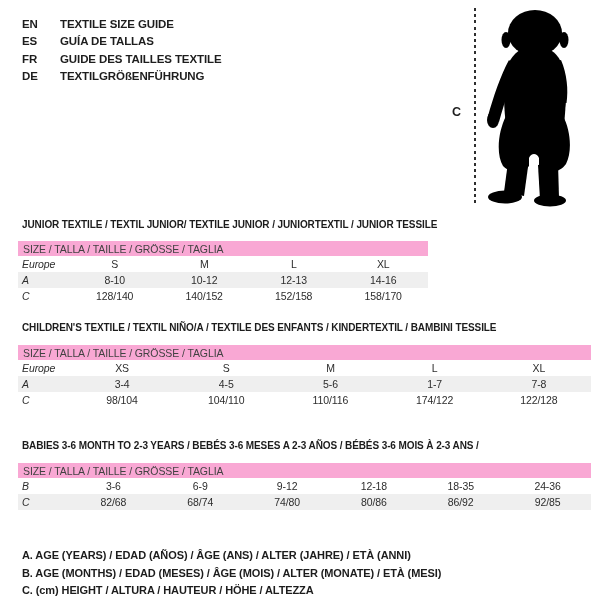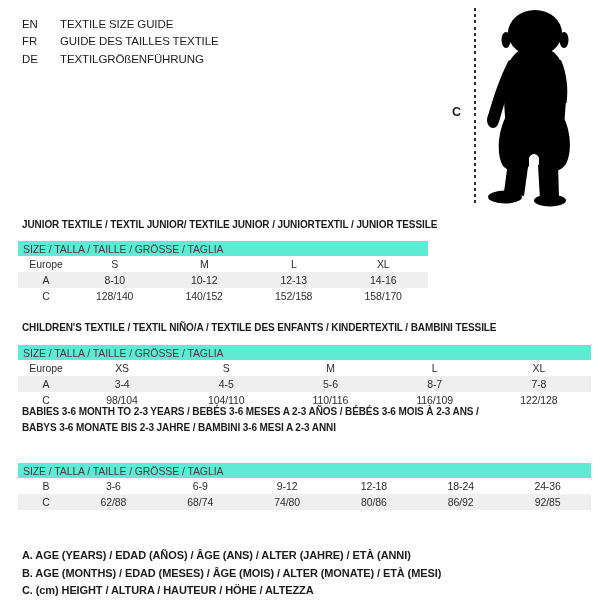--- a/index.html
+++ b/index.html
@@ -1,56 +1,60 @@
 <!DOCTYPE html>
 <html><head>
 <meta charset="utf-8">
 <style>
   html,body{margin:0;padding:0;background:#ffffff;}
   body{width:600px;height:600px;font-family:"Liberation Sans",sans-serif;-webkit-font-smoothing:antialiased;}
   .canvas{position:relative;width:600px;height:600px;background:#ffffff;overflow:hidden;}
 
   
   .lang{position:absolute;left:22px;top:16px;}
-  .lang-row{display:flex;font-weight:normal;font-size:11.5px;line-height:17.4px;color:#1d1d1d;letter-spacing:-0.1px;}
+  .lang-row{display:flex;font-weight:bold;font-size:11.5px;line-height:17.4px;color:#1d1d1d;letter-spacing:-0.1px;}
   .lang-code{width:38px;flex:0 0 38px;}
 
   
   .fig-line{position:absolute;left:474px;top:8px;width:2px;height:198px;
     background-image:repeating-linear-gradient(to bottom,#2e2e2e 0 3px,transparent 3px 6.2px);}
   .fig-label{position:absolute;left:452px;top:105px;font-size:12.5px;font-weight:bold;color:#1d1d1d;}
   .silhouette{position:absolute;left:478px;top:8px;}
 
   
   .sec-title{position:absolute;left:22px;font-size:10px;font-weight:bold;color:#1c1c1c;letter-spacing:-0.1px;white-space:nowrap;line-height:15.5px;}
 
   
   .sz-table{position:absolute;left:18px;border-collapse:collapse;table-layout:fixed;font-size:10.5px;color:#2d2d2d;letter-spacing:-0.1px;}
   .sz-table td{padding:0;height:16px;text-align:center;white-space:nowrap;overflow:hidden;vertical-align:middle;}
-  .sz-table tr.size-bar td{background:#5eead4;text-align:left;padding-left:5px;color:#424242;height:15px;}
-  .sz-table td.lbl{text-align:center;padding-left:4px;}
+  .sz-table tr.size-bar td{background:#f9a8d4;text-align:left;padding-left:5px;color:#424242;height:15px;}
+  .sz-table td.lbl{text-align:left;padding-left:4px;font-style:italic;}
   .sz-table tr.shaded td{background:#efefef;}
   .t1{width:410px;top:241px;}
   .t2{width:573px;top:345px;}
   .t3{width:573px;top:463px;}
   col.c-lbl{width:52px;}
 
   
   .legend{position:absolute;left:22px;top:547px;}
   .legend-line{font-size:11px;font-weight:bold;line-height:17.6px;color:#1c1c1c;letter-spacing:-0.1px;white-space:nowrap;}
 </style>
 </head>
 <body>
 
 <div class="canvas">
 
   <div class="lang">
     <div class="lang-row">
       <span class="lang-code">EN</span>
       <span class="lang-title">TEXTILE SIZE GUIDE</span>
+    </div>
+    <div class="lang-row">
+      <span class="lang-code">ES</span>
+      <span class="lang-title">GUÍA DE TALLAS</span>
     </div>
     <div class="lang-row">
       <span class="lang-code">FR</span>
       <span class="lang-title">GUIDE DES TAILLES TEXTILE</span>
     </div>
     <div class="lang-row">
       <span class="lang-code">DE</span>
       <span class="lang-title">TEXTILGRÖßENFÜHRUNG</span>
     </div>
   </div>
@@ -130,37 +134,36 @@
       <td>S</td>
       <td>M</td>
       <td>L</td>
       <td>XL</td>
     </tr>
     <tr class="shaded">
       <td class="lbl">A</td>
       <td>3-4</td>
       <td>4-5</td>
       <td>5-6</td>
-      <td>8-7</td>
+      <td>1-7</td>
       <td>7-8</td>
     </tr>
     <tr>
       <td class="lbl">C</td>
       <td>98/104</td>
       <td>104/110</td>
       <td>110/116</td>
-      <td>116/109</td>
+      <td>174/122</td>
       <td>122/128</td>
     </tr>
   </tbody>
     </table>
 
-  <div class="sec-title" style="top:404px">
+  <div class="sec-title" style="top:438px">
     <div>BABIES 3-6 MONTH TO 2-3 YEARS / BEBÉS 3-6 MESES A 2-3 AÑOS / BÉBÉS 3-6 MOIS À 2-3 ANS /</div>
-    <div>BABYS 3-6 MONATE BIS 2-3 JAHRE / BAMBINI 3-6 MESI A 2-3 ANNI</div>
   </div>
   <table class="sz-table t3">
     <colgroup>
         <col class="c-lbl">
         <col>
         <col>
         <col>
         <col>
         <col>
         <col>
@@ -168,26 +171,26 @@
     <tbody>
         <tr class="size-bar">
       <td colspan="7">SIZE / TALLA / TAILLE / GRÖSSE / TAGLIA</td>
     </tr>
     <tr>
       <td class="lbl">B</td>
       <td>3-6</td>
       <td>6-9</td>
       <td>9-12</td>
       <td>12-18</td>
-      <td>18-24</td>
+      <td>18-35</td>
       <td>24-36</td>
     </tr>
     <tr class="shaded">
       <td class="lbl">C</td>
-      <td>62/88</td>
+      <td>82/68</td>
       <td>68/74</td>
       <td>74/80</td>
       <td>80/86</td>
       <td>86/92</td>
       <td>92/85</td>
     </tr>
   </tbody>
     </table>
 
   <div class="legend">

